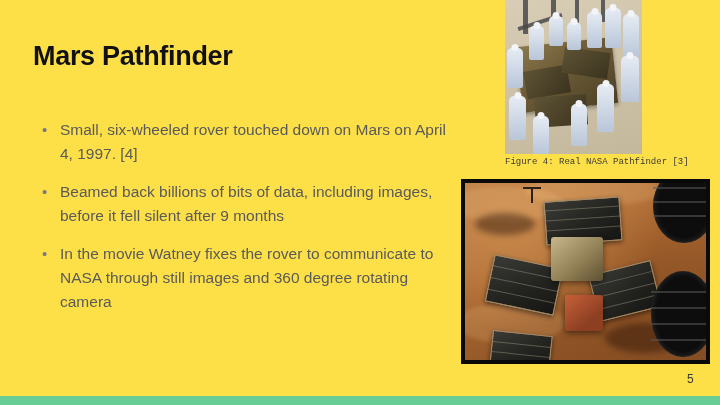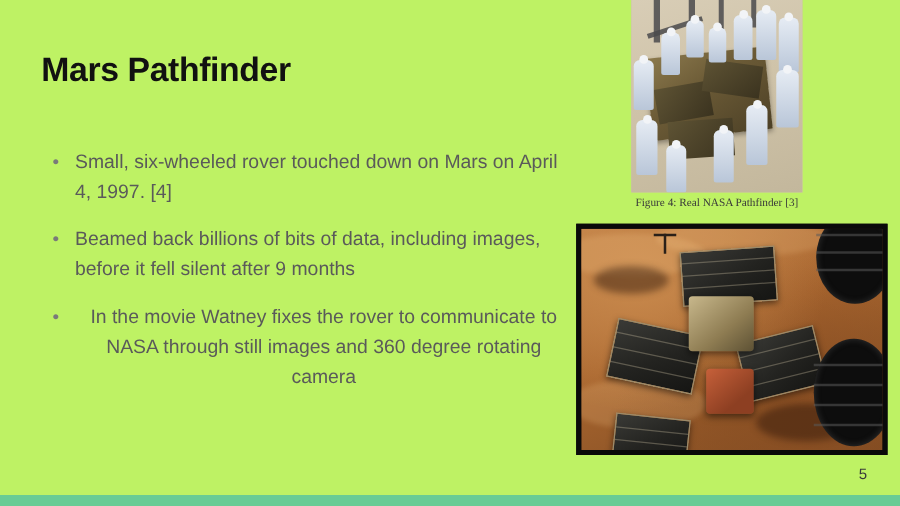--- a/index.html
+++ b/index.html
@@ -66,21 +66,21 @@
   }
 
   
   .figure {
     position: absolute;
   }
   .figure-caption {
     font-size: 9px;
     color: #3a3a3a;
     text-align: center;
-    font-family: Liberation Serif, serif;
+    font-family: Liberation Mono, monospace;
     line-height: 12px;
     white-space: nowrap;
   }
 
   
   #figure-4 {
     left: 505px;
     top: 0px;
     width: 137px;
   }
@@ -217,39 +217,39 @@
     position: absolute;
     left: 0;
     top: 396px;
     width: 720px;
     height: 9px;
   }
 </style>
 </head>
 <body>
 
-<div class="slide" style="background: #bef264;">
+<div class="slide" style="background: #fde047;">
 
   <div class="slide-title" style="color: rgb(17, 17, 17);">Mars Pathfinder</div>
 
   <div class="body-list">
 
     <div class="bullet-row">
       <span class="bullet-dot">•</span>
       <span class="bullet-text" style="color: rgb(90, 90, 90);">Small, six-wheeled rover touched down on Mars on April 4, 1997. [4]</span>
     </div>
 
     <div class="bullet-row">
       <span class="bullet-dot">•</span>
       <span class="bullet-text" style="color: rgb(90, 90, 90);">Beamed back billions of bits of data, including images, before it fell silent after 9 months</span>
     </div>
 
     <div class="bullet-row">
       <span class="bullet-dot">•</span>
-      <span class="bullet-text" style="color: rgb(90, 90, 90); text-align: center;">In the movie Watney fixes the rover to communicate to NASA through still images and 360 degree rotating camera</span>
+      <span class="bullet-text" style="color: rgb(90, 90, 90);">In the movie Watney fixes the rover to communicate to NASA through still images and 360 degree rotating camera</span>
     </div>
 
   </div>
 
   <div class="figure" id="figure-4">
     <div class="photo-cleanroom">
       <div class="floor"></div>
 
       <div class="beam" style="left:18px;  top:0;  width:5px;  height:34px;"></div>
       <div class="beam" style="left:46px;  top:0;  width:5px;  height:26px;"></div>

